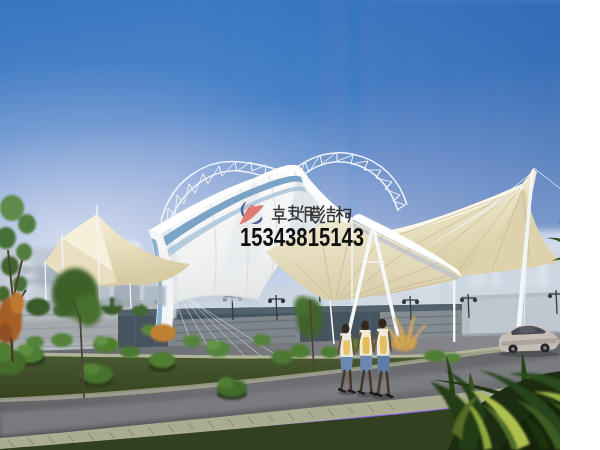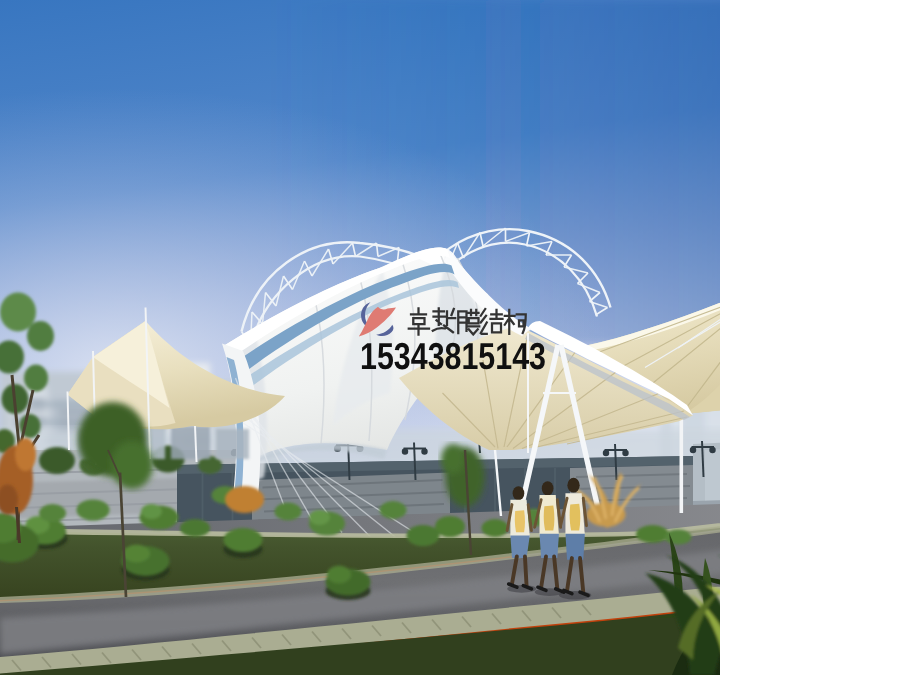--- a/index.html
+++ b/index.html
@@ -1,16 +1,16 @@
 <!DOCTYPE html>
 <html><head>
 <meta charset="utf-8">
 <style>
   html,body{margin:0;padding:0;}
-  #scene{width:480px;height:450px;position:relative;overflow:hidden;font-family:"Liberation Sans",sans-serif;background:#c2410c;}
+  #scene{width:560px;height:450px;position:relative;overflow:hidden;font-family:"Liberation Sans",sans-serif;background:#8b5cf6;}
 </style>
 </head>
 <body>
 
 <div id="scene">
 <svg width="600" height="450" viewBox="0 0 600 450">
 <defs>
   <radialGradient id="hazeL" cx="0.13" cy="0.72" r="0.55">
     <stop offset="0" stop-color="#dbe2f2" stop-opacity="0.95"></stop>
     <stop offset="0.5" stop-color="#bac7e6" stop-opacity="0.5"></stop>

